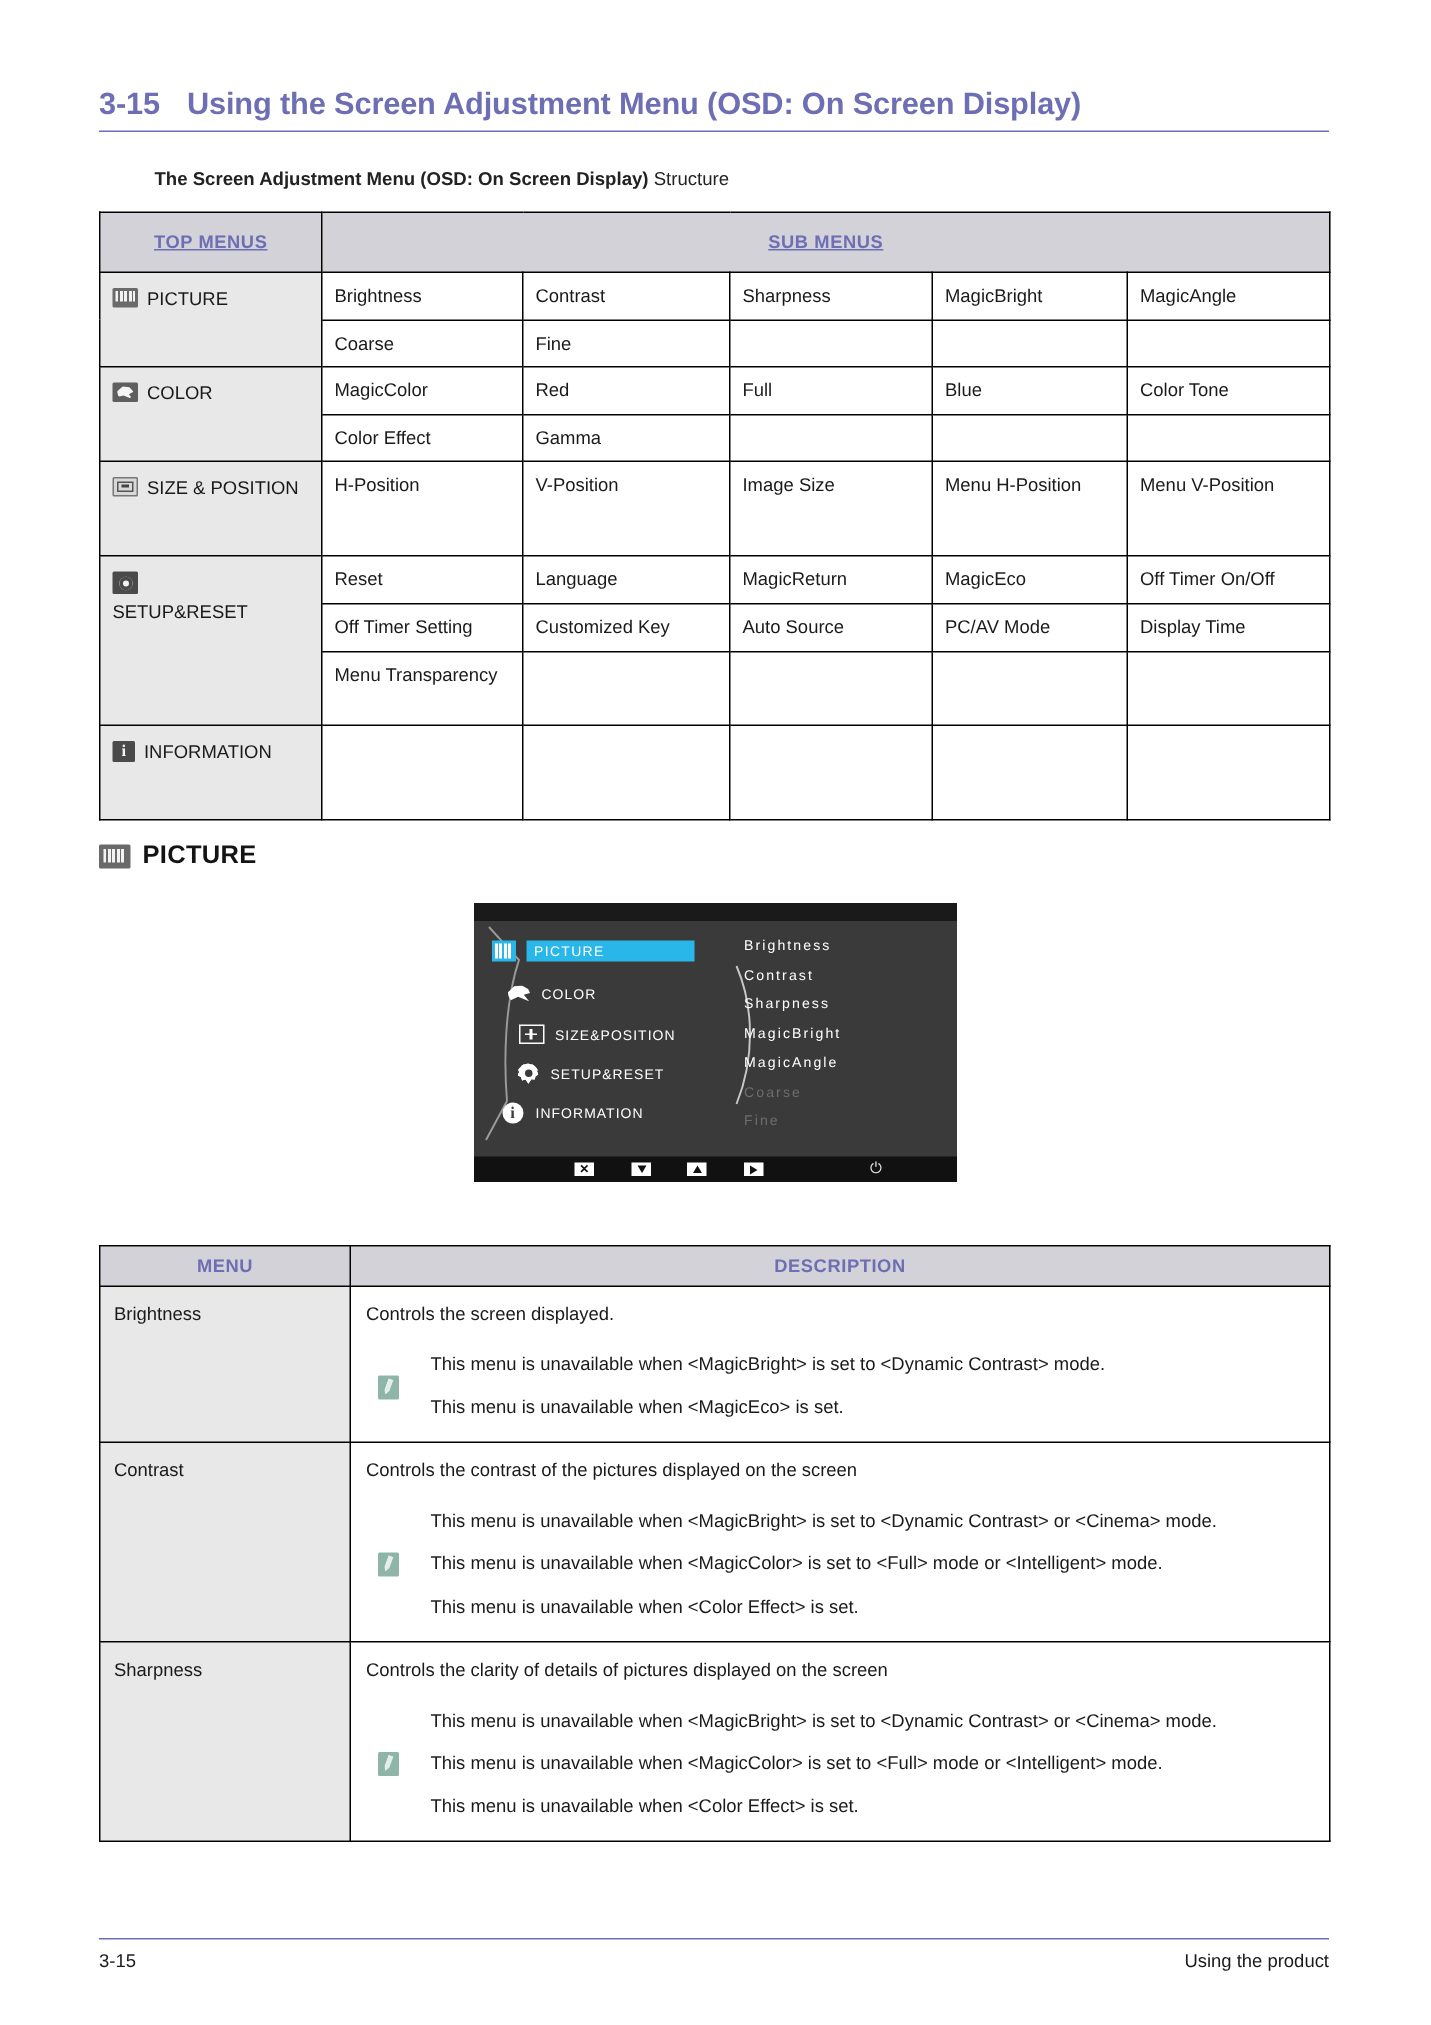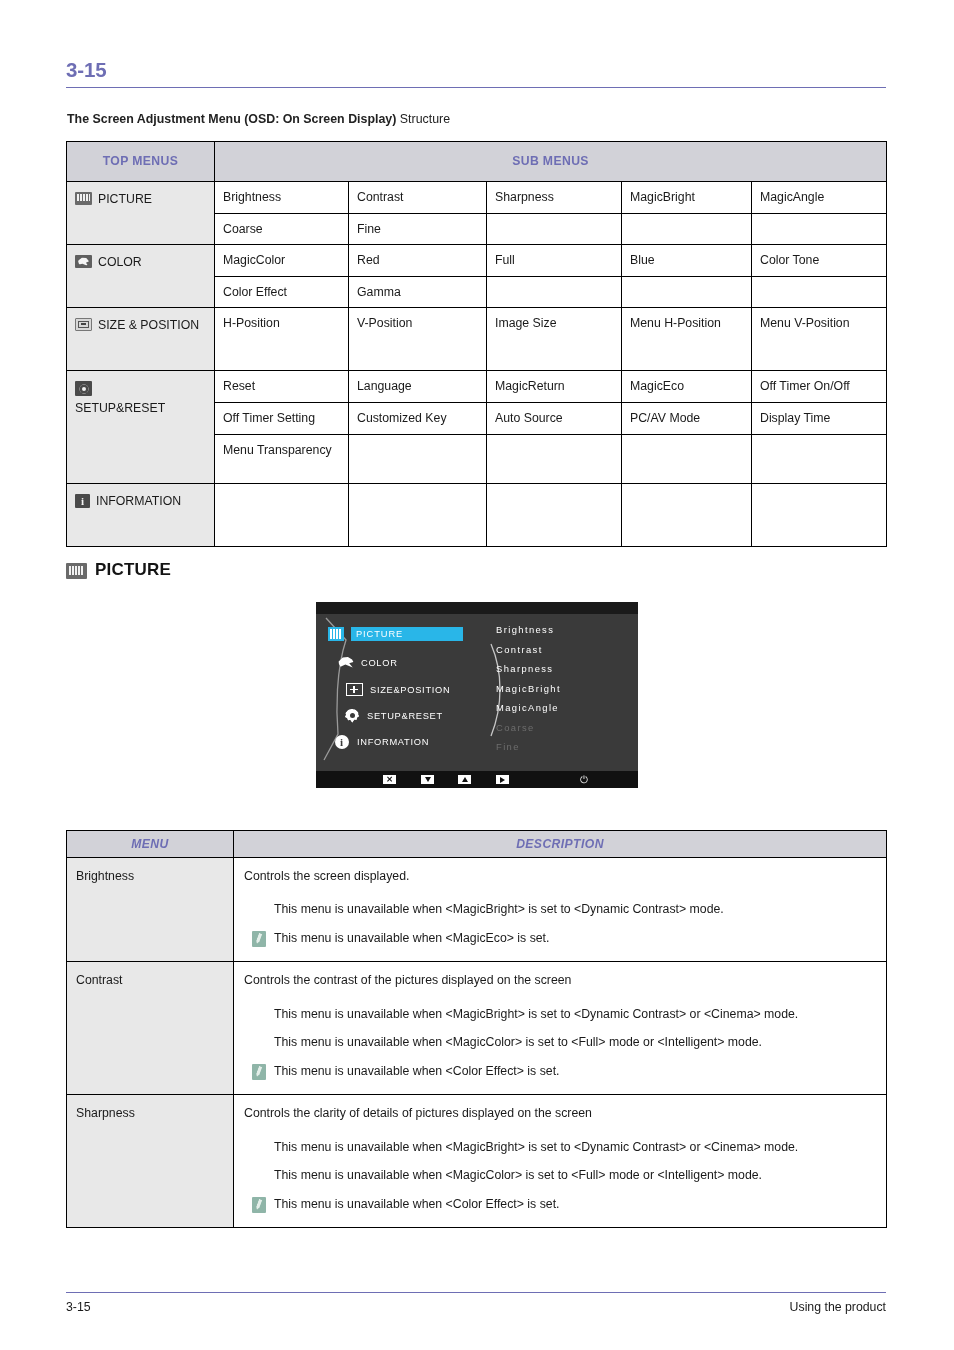--- a/index.html
+++ b/index.html
@@ -44,21 +44,21 @@
     width: 820px;
   }
 
   .structure-caption {
     position: absolute;
     left: 67px;
     top: 112px;
     font-size: 12.4px;
     color: #222;
   }
-  .structure-caption b { font-weight: bold; }
+  .structure-caption b { font-weight: bold; margin-left: 36px; }
   .structure-caption .plain { font-weight: normal; }
 
   
   table.struct {
     position: absolute;
     left: 66px;
     top: 141px;
     width: 820px;
     border-collapse: collapse;
     table-layout: fixed;
@@ -73,20 +73,21 @@
   }
   table.struct thead th {
     background: #d2d2d8;
     color: #6e6eb4;
     font-weight: bold;
     font-size: 12.2px;
     text-align: center;
     letter-spacing: 0.4px;
     height: 25px;
     vertical-align: middle;
+    text-decoration: underline;
   }
   table.struct td.topmenu {
     background: #e8e8e8;
     vertical-align: top;
     padding-top: 9px;
   }
   .tm-inner {
     display: flex;
     align-items: flex-start;
     gap: 6px;
@@ -386,39 +387,38 @@
     font-weight: bold;
     font-size: 12.2px;
     text-align: center;
     letter-spacing: 0.4px;
     border-left: 1px solid #000;
     border-right: 1px solid #000;
     border-top: 1px solid #000;
     border-bottom: 1px solid #000;
     height: 24px;
     vertical-align: middle;
-    font-style: italic;
   }
   table.desc tbody td {
     border-left: 1px solid #000;
     border-right: 1px solid #000;
     border-bottom: 1px solid #000;
     vertical-align: top;
     padding: 10px 10px 14px 10px;
     line-height: 1.42;
   }
   table.desc td.menucol {
     background: #e8e8e8;
     padding-left: 9px;
   }
   .desc-lead { margin: 0 0 16px 0; }
   .note-block {
     display: flex;
-    gap: 8px;
-    align-items: flex-end;
+    gap: 21px;
+    align-items: center;
     padding-left: 8px;
   }
   .note-icon {
     flex: 0 0 auto;
     width: 14px; height: 16px;
     background: #8fb5a8;
     position: relative;
     margin-top: 1px;
     border-radius: 1px;
   }
@@ -456,20 +456,21 @@
   }
 </style>
 </head>
 <body>
 
 <div class="page">
 
   <div class="chapter-head">
     <div class="line">
       <span class="chapter-num">3-15</span>
+      <span>Using the Screen Adjustment Menu (OSD: On Screen Display)</span>
     </div>
     <div class="head-rule"></div>
   </div>
 
   <div class="structure-caption">
     <b>The Screen Adjustment Menu (OSD: On Screen Display)</b>
     <span class="plain">Structure</span>
   </div>
 
   <table class="struct">

